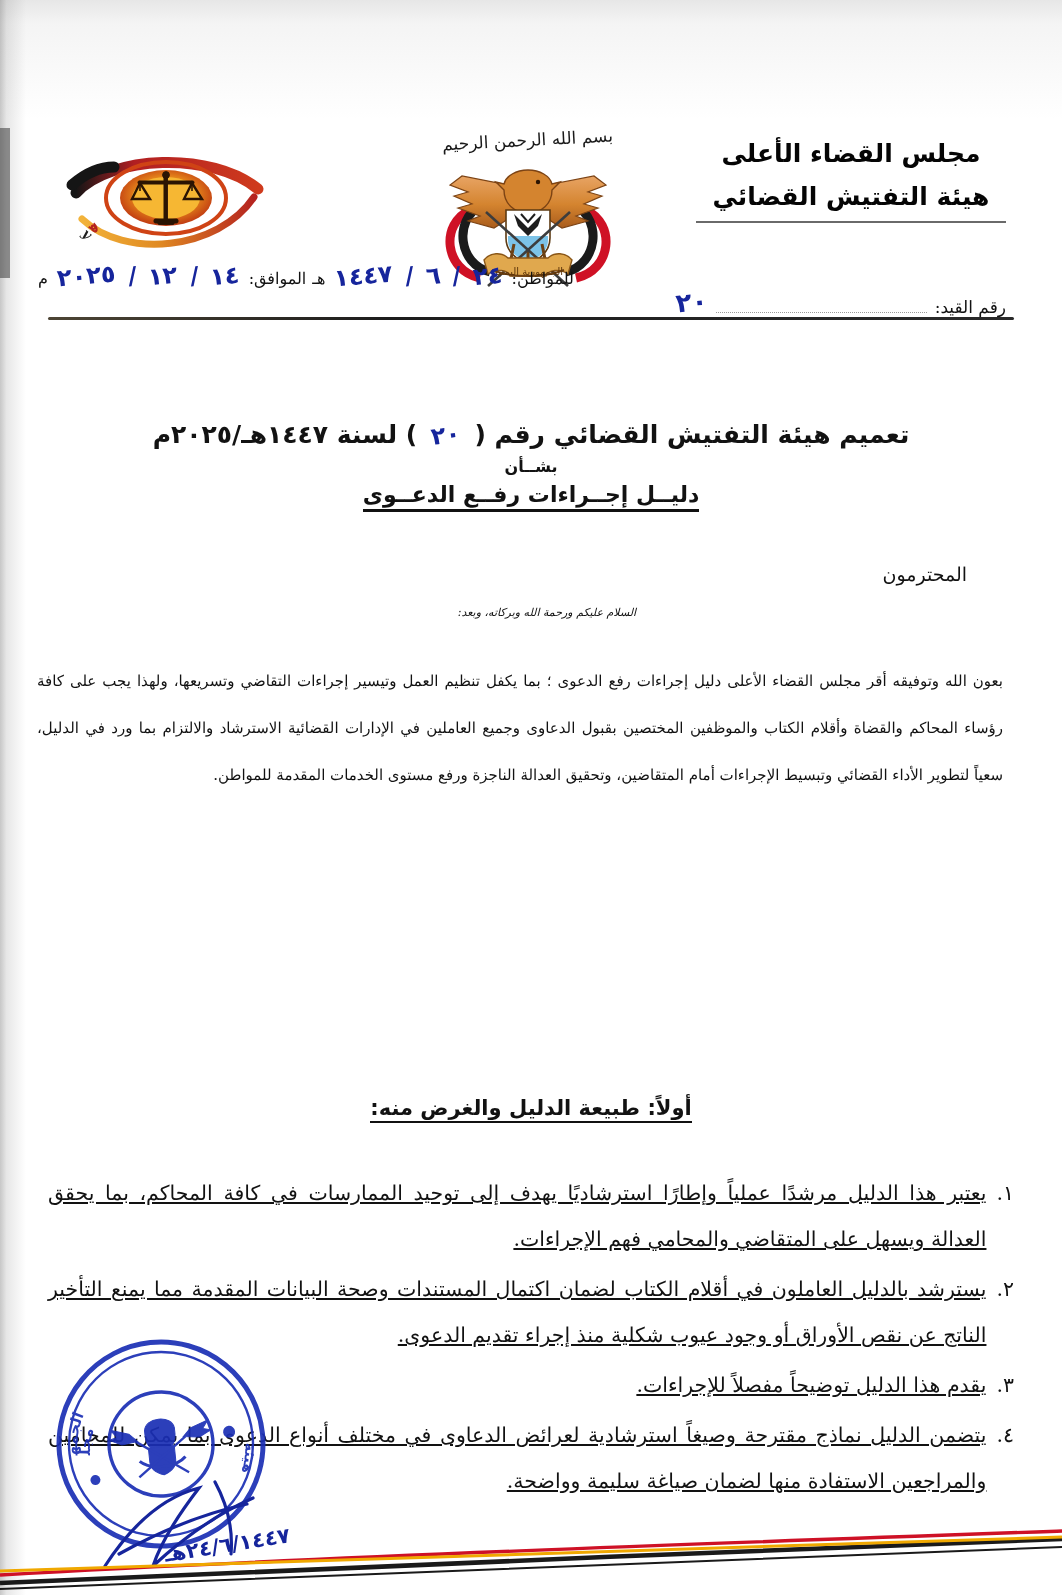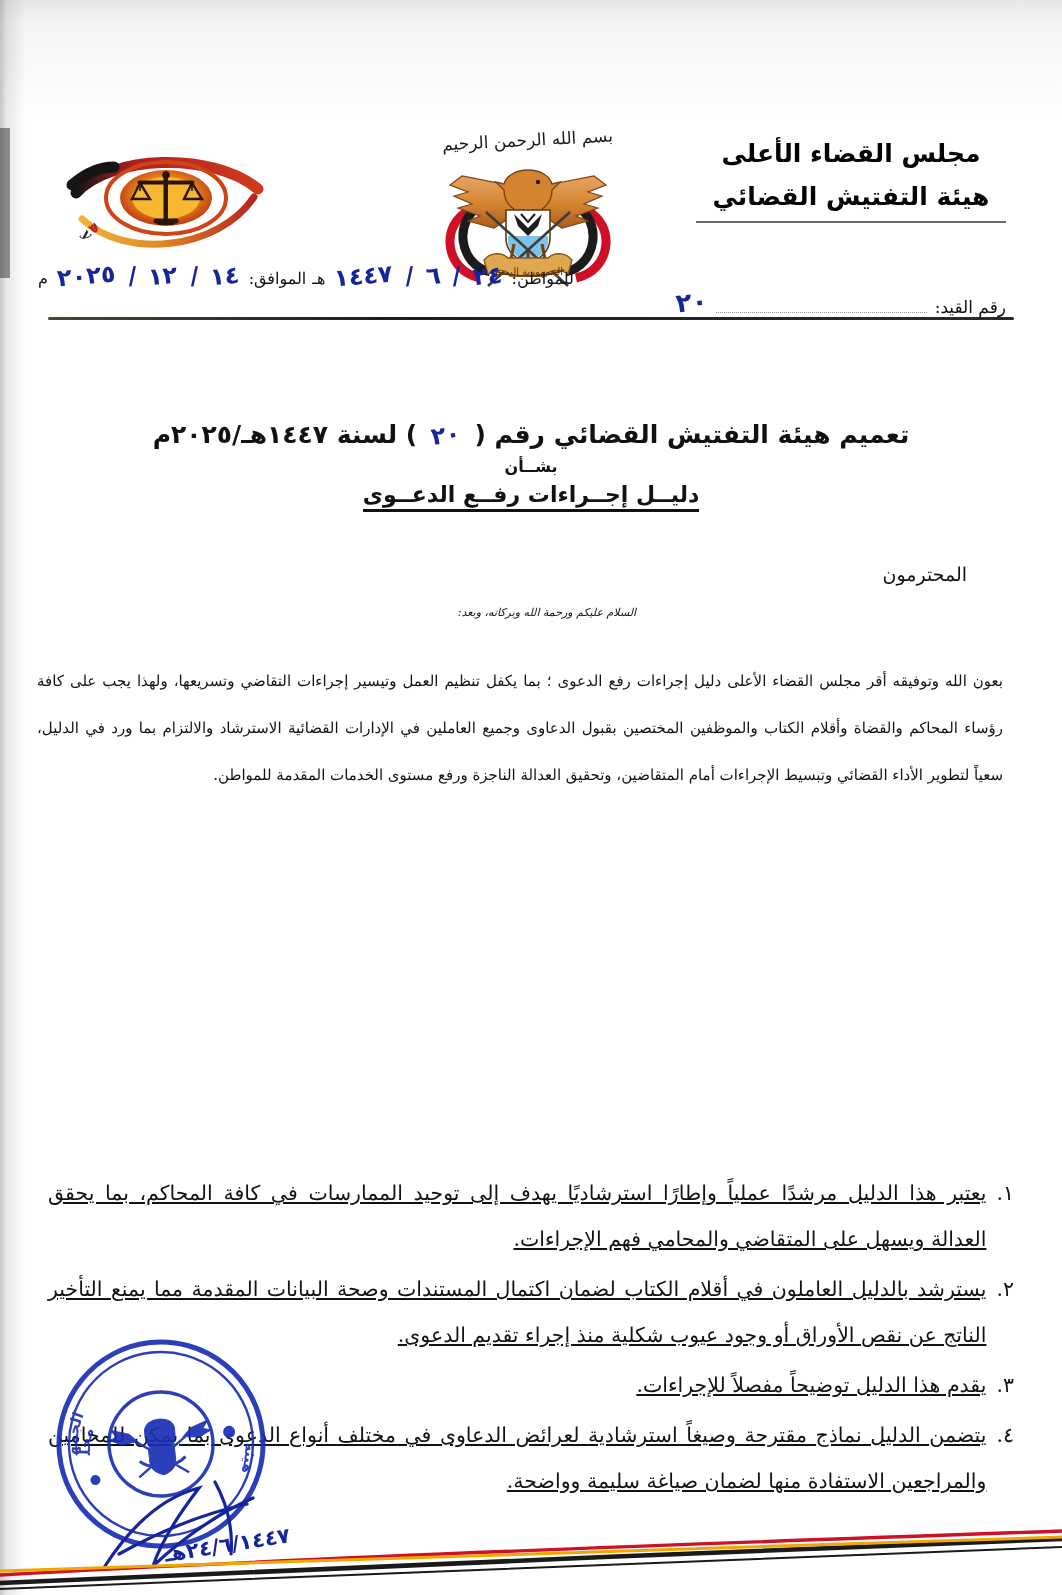--- a/index.html
+++ b/index.html
@@ -445,20 +445,23 @@
     <div><span class="t-subject">دليــل إجــراءات رفــع الدعــوى</span></div>
   </div>
 
   <div class="addressee-row">
     <span class="respected">المحترمون</span>
   </div>
   <div class="salutation">السلام عليكم ورحمة الله وبركاته، وبعد:</div>
 
   <div class="body-text" id="para-1">بعون الله وتوفيقه أقر مجلس القضاء الأعلى دليل إجراءات رفع الدعوى ؛ بما يكفل تنظيم العمل وتيسير إجراءات التقاضي وتسريعها، ولهذا يجب على كافة رؤساء المحاكم والقضاة وأقلام الكتاب والموظفين المختصين بقبول الدعاوى وجميع العاملين في الإدارات القضائية الاسترشاد والالتزام بما ورد في الدليل، سعياً لتطوير الأداء القضائي وتبسيط الإجراءات أمام المتقاضين، وتحقيق العدالة الناجزة ورفع مستوى الخدمات المقدمة للمواطن.</div>
 
+  <div class="section-heading">
+    <span>أولاً: طبيعة الدليل والغرض منه:</span>
+  </div>
 
   <ul class="num-list">
     <li>
       <span class="marker">١.</span>
       <span class="item-text">يعتبر هذا الدليل مرشدًا عملياً وإطارًا استرشاديًا يهدف إلى توحيد الممارسات في كافة المحاكم، بما يحقق العدالة ويسهل على المتقاضي والمحامي فهم الإجراءات.</span>
     </li>
     <li>
       <span class="marker">٢.</span>
       <span class="item-text">يسترشد بالدليل العاملون في أقلام الكتاب لضمان اكتمال المستندات وصحة البيانات المقدمة مما يمنع التأخير الناتج عن نقص الأوراق أو وجود عيوب شكلية منذ إجراء تقديم الدعوى.</span>
     </li>

